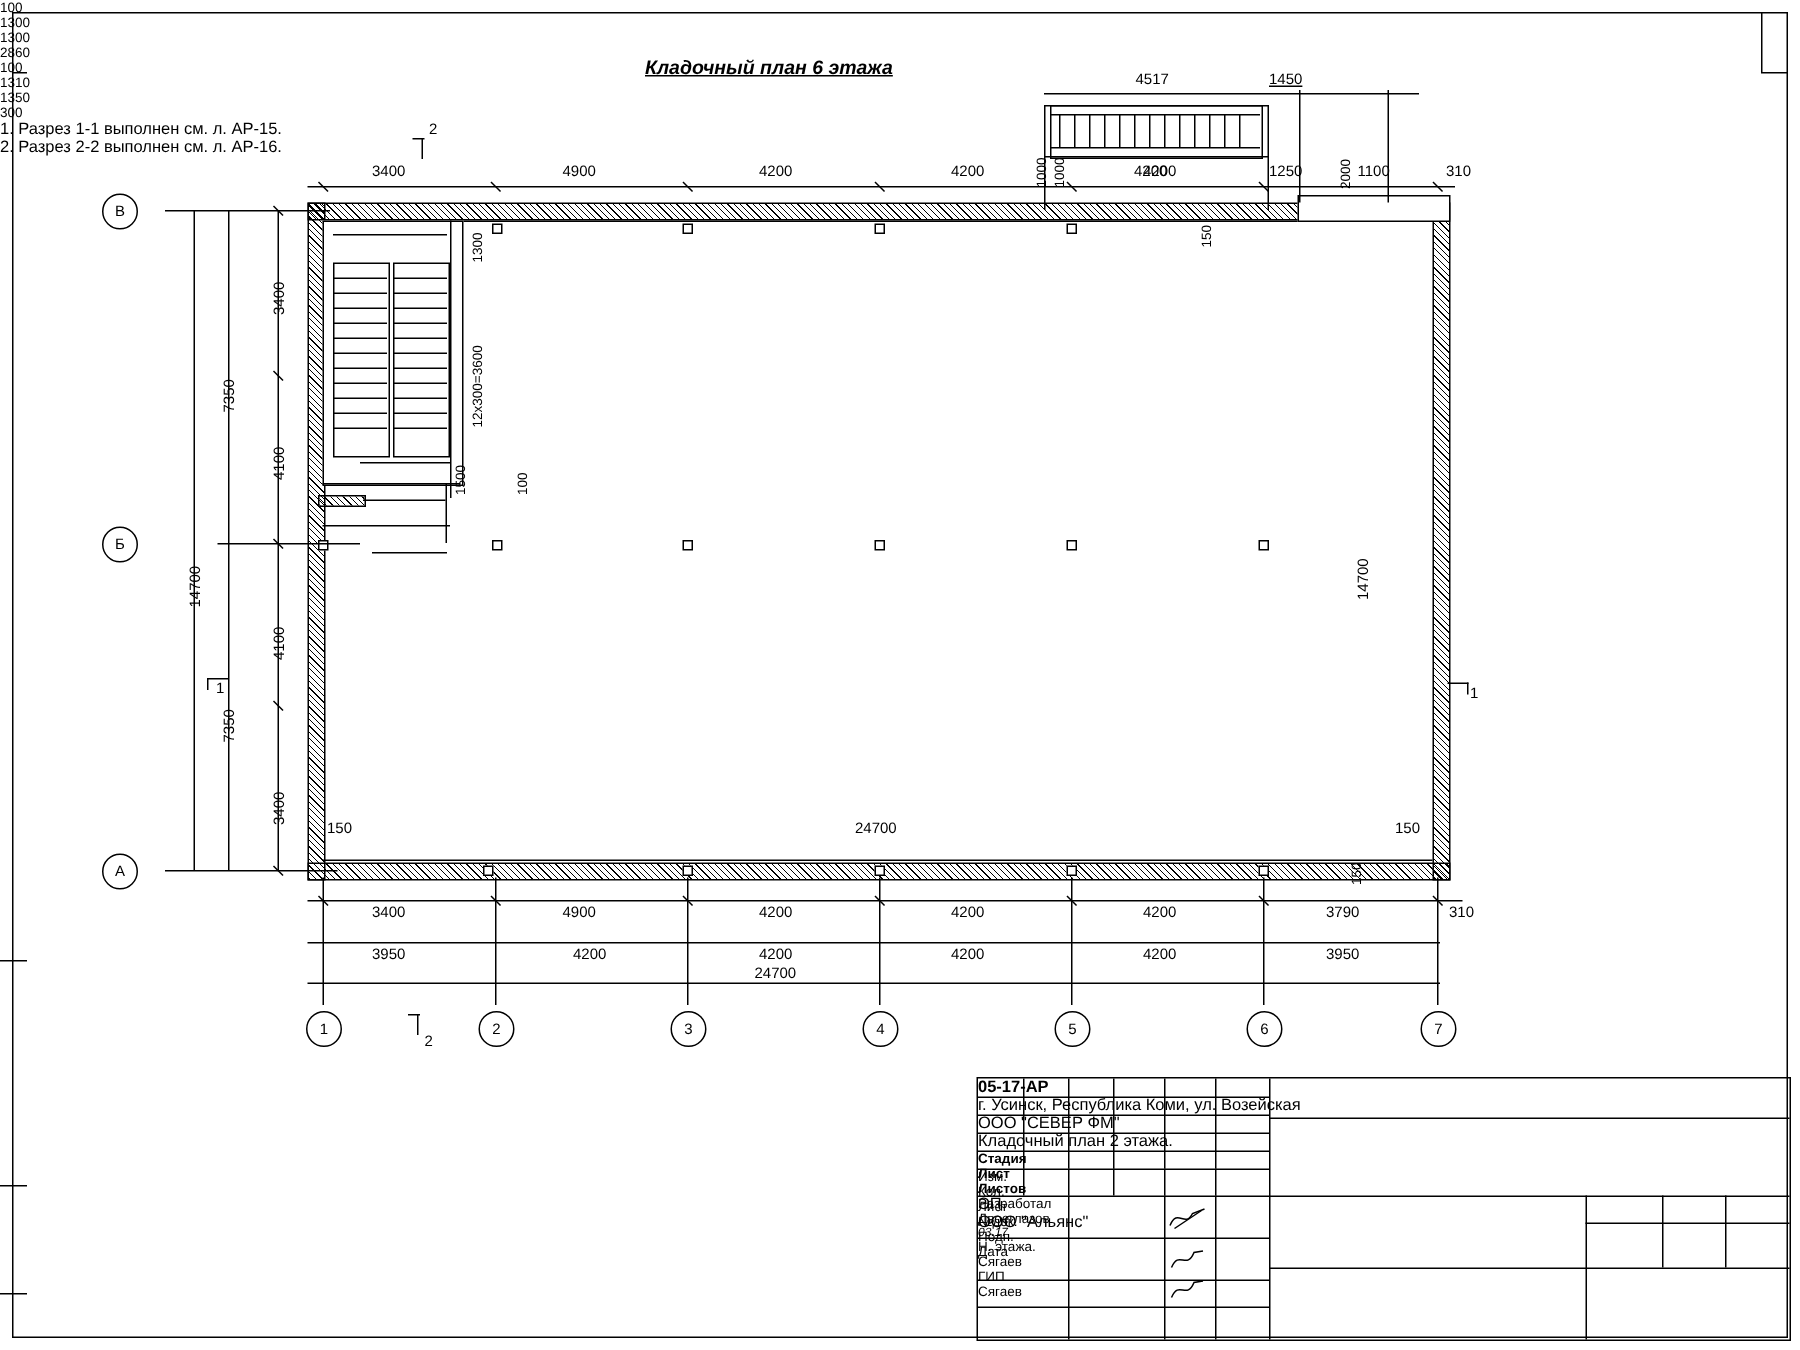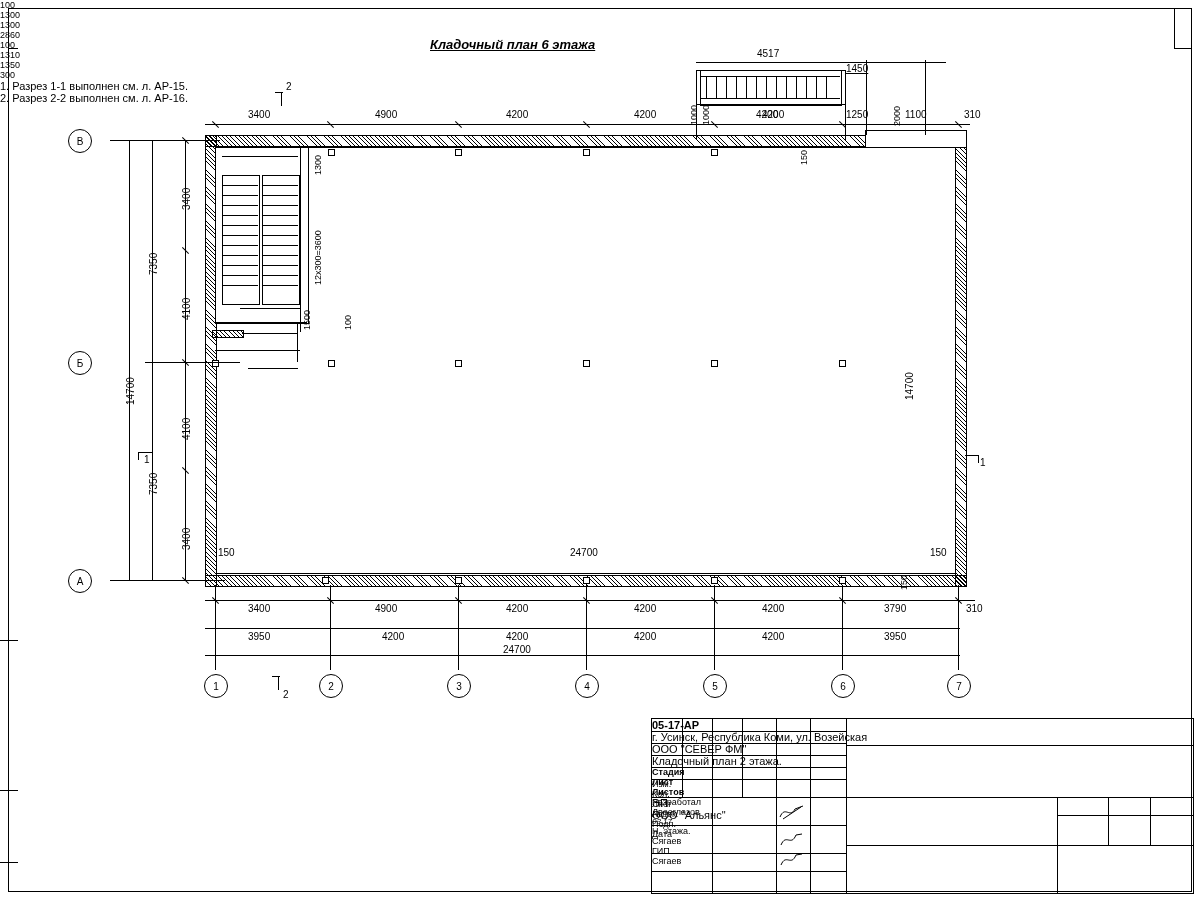--- a/index.html
+++ b/index.html
@@ -158,21 +158,21 @@
   <div class="tick" style="left:954px;top:124px;transform:rotate(45deg);"></div>
   <div class="txt" style="left:248px;top:110px;">3400</div>
   <div class="txt" style="left:375px;top:110px;">4900</div>
   <div class="txt" style="left:506px;top:110px;">4200</div>
   <div class="txt" style="left:634px;top:110px;">4200</div>
   <div class="txt" style="left:762px;top:110px;">4200</div>
   <div class="txt" style="left:964px;top:110px;">310</div>
 
   <div class="ln h" style="left:696px;top:62px;width:250px;"></div>
   <div class="txt" style="left:757px;top:49px;">4517</div>
-  <div class="txt" style="left:846px;top:64px;text-decoration:underline;">1450</div>
+  <div class="txt" style="left:846px;top:49px;text-decoration:underline;">1450</div>
   <div class="txt9 vert txt" style="left:690px;top:125px;">1000</div>
   <div class="txt9 vert txt" style="left:702px;top:125px;">1000</div>
   <div class="txt" style="left:756px;top:110px;">4200</div>
   <div class="txt" style="left:846px;top:110px;">1250</div>
   <div class="txt9 vert txt" style="left:893px;top:126px;">2000</div>
   <div class="txt" style="left:905px;top:110px;">1100</div>
   <div class="txt9 vert txt" style="left:800px;top:165px;">150</div>
 
   <div class="ln v" style="left:129px;top:140px;height:440px;"></div>
   <div class="ln v" style="left:152px;top:140px;height:440px;"></div>

